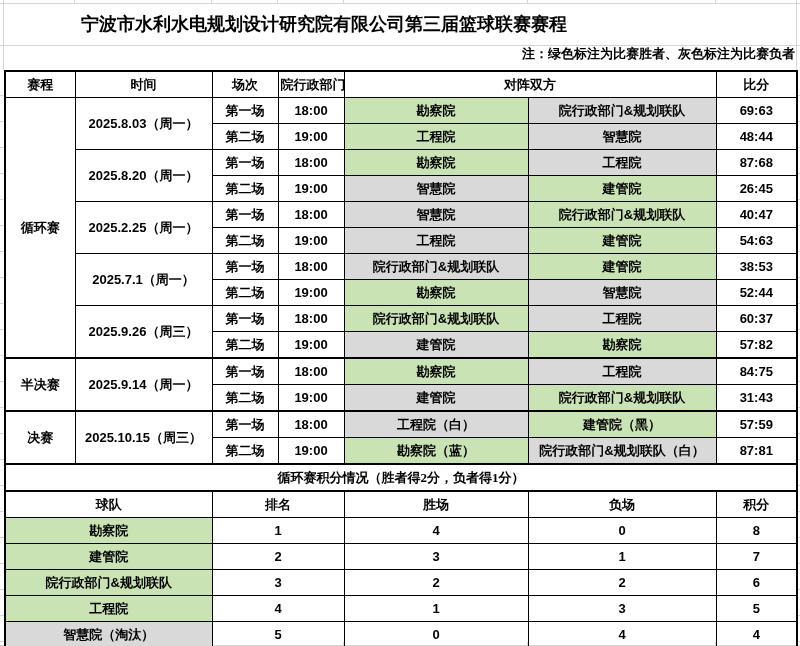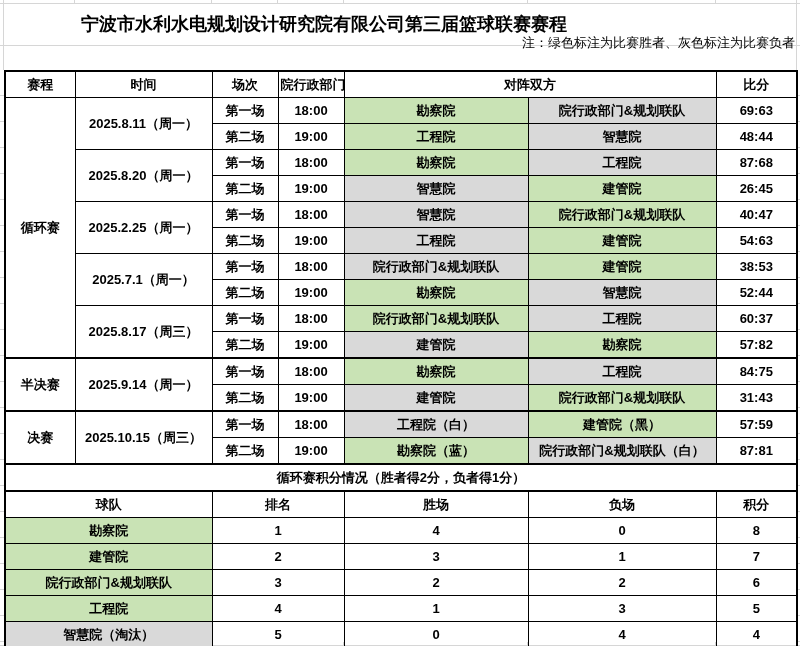--- a/index.html
+++ b/index.html
@@ -5,30 +5,30 @@
   html,body{margin:0;padding:0;}
   body{
     width:800px;height:646px;position:relative;overflow:hidden;background:#ffffff;
     font-family:"Liberation Sans","DejaVu Sans",sans-serif;font-weight:bold;color:#000;
   }
   .gl{position:absolute;background:#d6d6d6;}
   .rowstubs{position:absolute;top:70px;width:4px;height:572px;
     background:repeating-linear-gradient(to bottom,transparent 0 25px,#d6d6d6 25px 26px);}
   .page-title{position:absolute;left:0;top:3px;width:648px;height:42px;line-height:42px;
     text-align:center;font-size:18px;font-weight:bold;}
-  .legend-note{position:absolute;right:5px;top:30px;height:25px;line-height:25px;
-    text-align:right;font-size:13px;font-weight:normal;}
+  .legend-note{position:absolute;right:5px;top:41px;height:25px;line-height:25px;
+    text-align:right;font-size:13px;font-weight:bold;}
   table.sheet{position:absolute;left:4px;top:70px;width:792px;border-collapse:collapse;
     table-layout:fixed;border:2px solid #000;}
   table.sheet td{border:1px solid #000;height:25px;padding:0 2px;text-align:center;
     vertical-align:middle;font-size:13px;font-weight:bold;white-space:nowrap;overflow:hidden;}
   tr.thick td{border-top-width:2px;}
   td.win{background:var(--win,#C9E3B5);}
   td.loss{background:var(--loss,#D9D9D9);}
-  td.section-title{font-size:14px;}
+  td.section-title{font-size:14px;font-family:Liberation Serif, serif;}
 </style>
 </head>
 <body>
 
 <div class="gl" style="left:0;top:3px;width:800px;height:1px"></div>
 <div class="gl" style="left:0;top:45px;width:800px;height:1px"></div>
 <div class="gl" style="left:0;top:645px;width:800px;height:1px"></div>
 <div class="gl" style="left:3px;top:0;width:1px;height:70px"></div>
 <div class="gl" style="left:796px;top:0;width:1px;height:70px"></div>
 <div class="gl" style="left:74px;top:0;width:1px;height:3px"></div>
@@ -63,21 +63,21 @@
       <td>赛程</td>
       <td>时间</td>
       <td>场次</td>
       <td>院行政部门</td>
       <td colspan="2">对阵双方</td>
       <td>比分</td>
     </tr>
 
     <tr>
       <td rowspan="10">循环赛</td>
-      <td rowspan="2">2025.8.11（周一）</td>
+      <td rowspan="2">2025.8.03（周一）</td>
       <td>第一场</td>
       <td>18:00</td>
       <td class="win">勘察院</td>
       <td class="loss">院行政部门&amp;规划联队</td>
       <td>69:63</td>
     </tr>
     <tr>
       <td>第二场</td>
       <td>19:00</td>
       <td class="win">工程院</td>
@@ -127,21 +127,21 @@
     </tr>
     <tr>
       <td>第二场</td>
       <td>19:00</td>
       <td class="win">勘察院</td>
       <td class="loss">智慧院</td>
       <td>52:44</td>
     </tr>
 
     <tr>
-      <td rowspan="2">2025.8.17（周三）</td>
+      <td rowspan="2">2025.9.26（周三）</td>
       <td>第一场</td>
       <td>18:00</td>
       <td class="win">院行政部门&amp;规划联队</td>
       <td class="loss">工程院</td>
       <td>60:37</td>
     </tr>
     <tr>
       <td>第二场</td>
       <td>19:00</td>
       <td class="loss">建管院</td>

